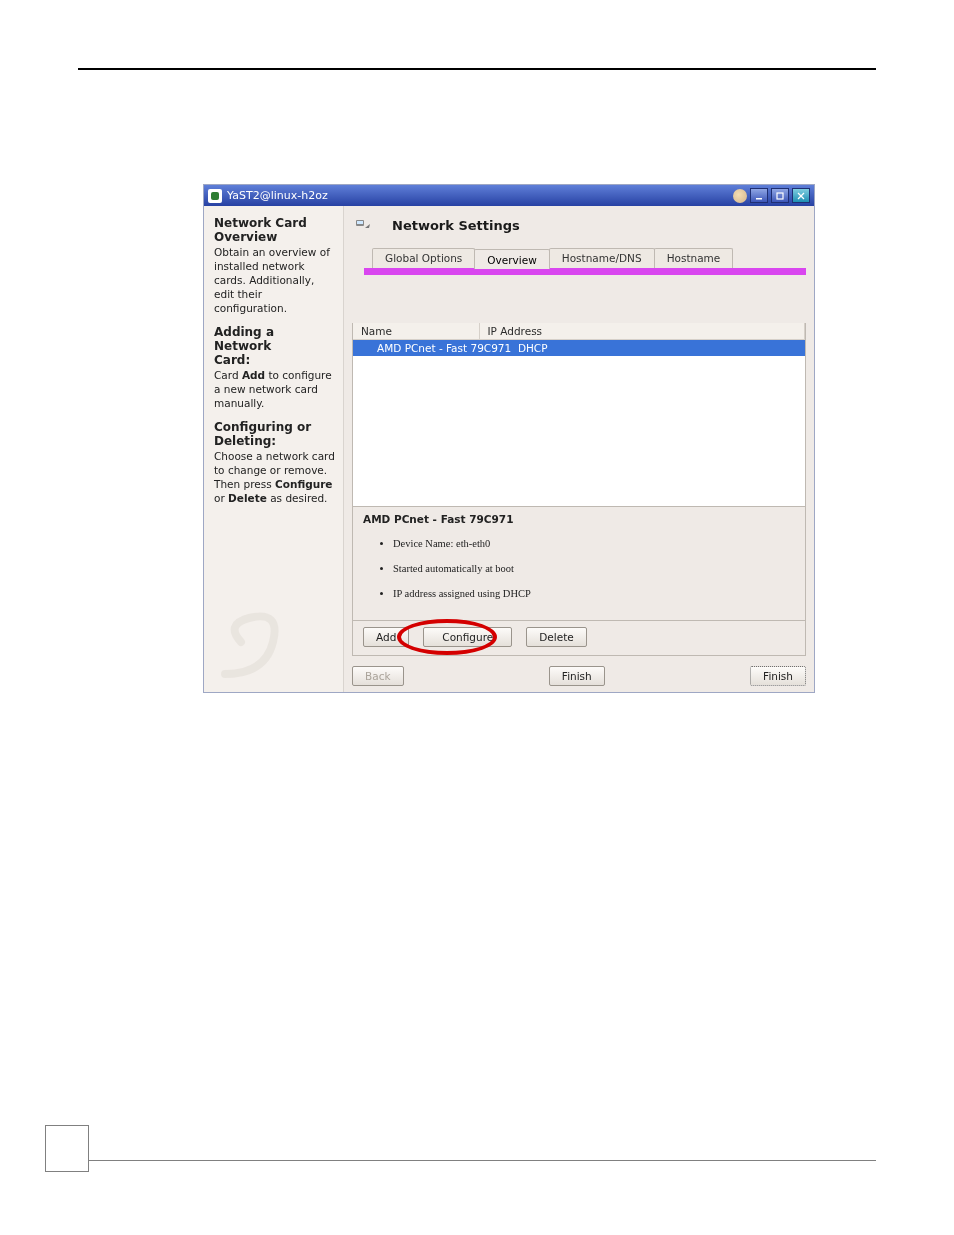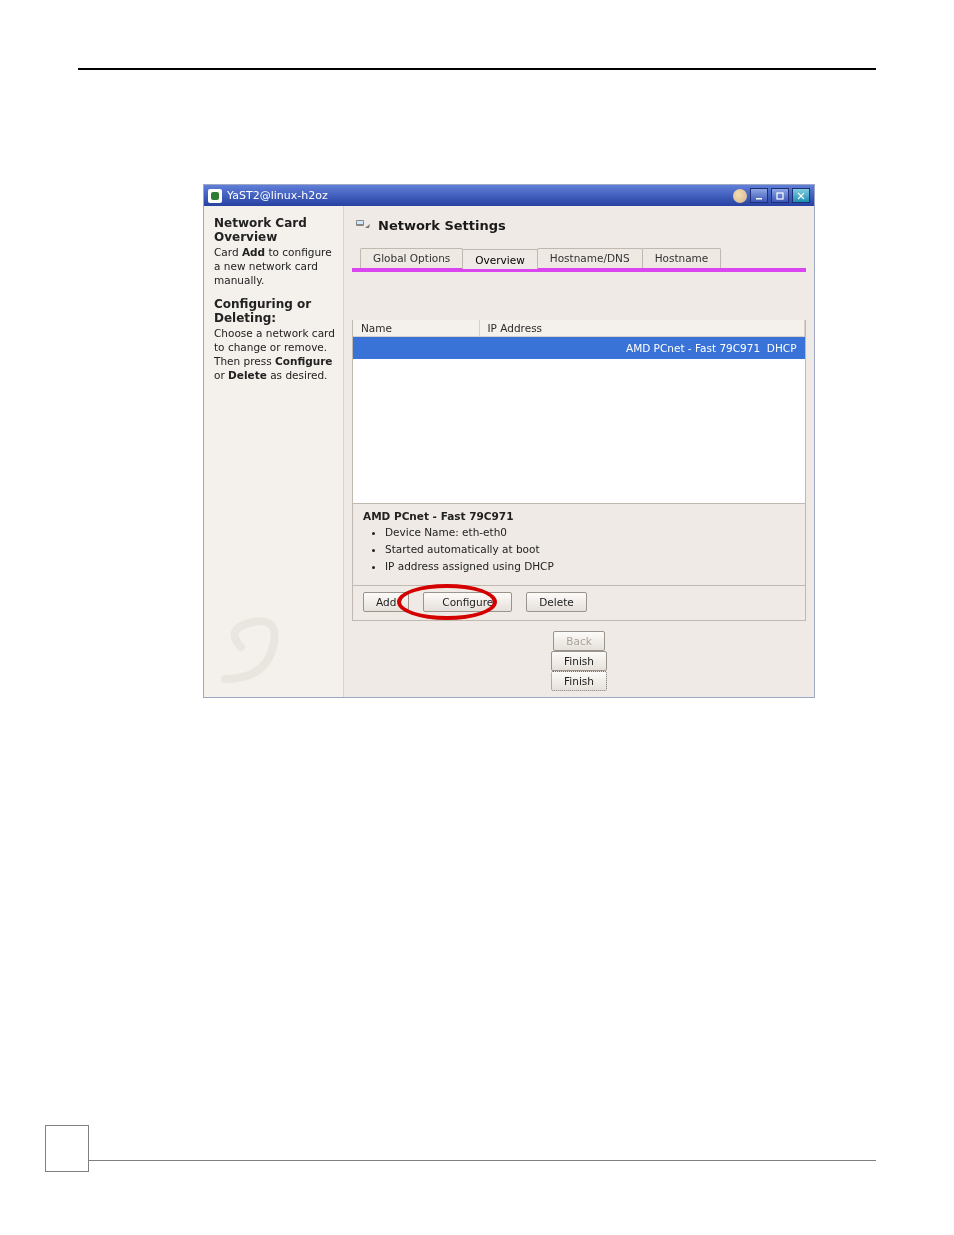--- a/index.html
+++ b/index.html
@@ -150,43 +150,44 @@
     padding: 8px 8px 6px 8px;
     box-sizing: border-box;
     background: #efeae6;
     min-height: 438px;
     display: flex;
     flex-direction: column;
   }
   .heading-row {
     display: flex;
     align-items: center;
-    gap: 6px;
+    gap: 20px;
     margin: 2px 0 14px 2px;
   }
   .heading-icon {
     width: 18px;
     height: 18px;
     display: flex;
     align-items: center;
     justify-content: center;
     color: #555;
     font-size: 14px;
   }
   .heading-text {
     font-weight: bold;
     font-size: 13px;
     color: #1a1a1a;
   }
 
   .tabs {
     display: flex;
     gap: 0;
-    border-bottom: 4px solid #d946ef;
+    border-bottom: 7px solid #d946ef;
     padding-left: 8px;
+    margin-left: 12px;
   }
   .tab {
     background: #eee9e3;
     border: 1px solid #bfb9b2;
     border-bottom: none;
     padding: 3px 12px;
     font-size: 10.5px;
     margin-right: -1px;
     color: #333;
     cursor: pointer;
@@ -219,45 +220,45 @@
     font-weight: normal;
     background: #f4f0eb;
     border-bottom: 1px solid #d6d0c9;
     border-right: 1px solid #d6d0c9;
     padding: 2px 8px;
     color: #2c2c2c;
     height: 16px;
     box-sizing: border-box;
   }
   .table-wrap tbody td {
-    padding: 1px 8px;
+    padding: 1px 24px;
     color: #ffffff;
-    height: 22px;
-    box-sizing: border-box;
-    text-align: right;
+    height: 16px;
+    box-sizing: border-box;
   }
   .row-selected {
     background: #3973d8;
   }
 
   .details {
     border: 1px solid #bfb9b2;
     border-top: none;
     background: #efeae6;
     padding: 6px 10px 8px 10px;
     font-size: 10.5px;
     color: #222;
   }
   .details ul {
     margin: 4px 0 0 18px;
     padding: 0;
   }
   .details ul li {
-    margin: 4px;
+    margin: 12px;
     line-height: 13px;
+    font-family: Liberation Serif, serif;
   }
   .details .title-line {
     font-weight: bold;
   }
   .details .mac-line {
     font-size: 10.5px;
   }
 
   .action-row {
     border: 1px solid #bfb9b2;
@@ -302,21 +303,20 @@
     height: 28px;
     border: 4px solid #d40000;
     border-radius: 50%/50%;
     pointer-events: none;
   }
 
   .wizard-row {
     margin-top: 10px;
     display: flex;
     align-items: center;
-    flex-direction: column;
   }
   .wizard-row .btn.back {
     margin-left: 0;
   }
   .wizard-row .spacer {
     flex: 1;
   }
   .wizard-row .btn.abort {
     margin: 0 auto;
   }
@@ -355,21 +355,26 @@
     </div>
 
     <div class="window-body">
 
       <div class="sidebar">
         <div>
           <div class="h1">
             <span>Network Card</span><br>
             <span>Overview</span>
           </div>
-
+          <p>Obtain an overview of installed network cards. Additionally, edit their configuration.</p>
+
+          <div class="h1">
+            <span>Adding a Network</span><br>
+            <span>Card:</span>
+          </div>
           <p>
             <span>Card </span><b>Add</b><span> to configure a new network card manually.</span>
           </p>
 
           <div class="h1">
             <span>Configuring or</span><br>
             <span>Deleting:</span>
           </div>
           <p>
             <span>Choose a network card to change or remove. Then press </span><b>Configure</b><span> or </span><b>Delete</b><span> as desired.</span>

